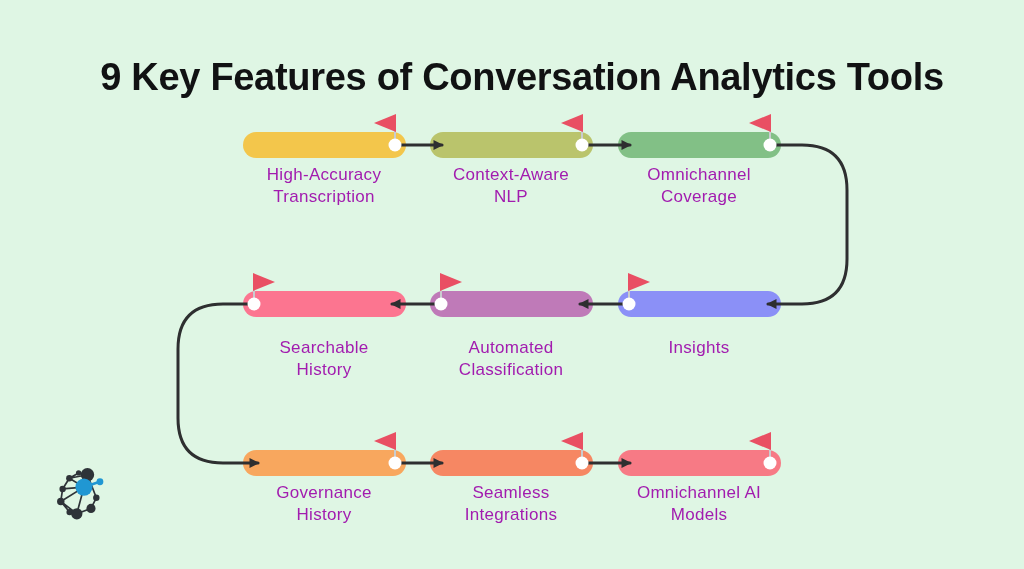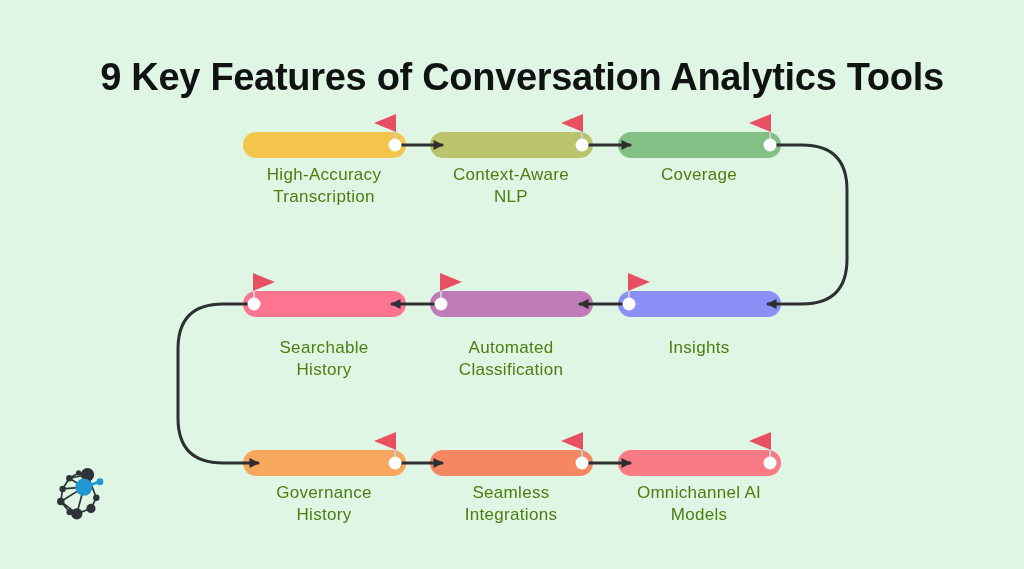--- a/index.html
+++ b/index.html
@@ -29,21 +29,21 @@
     top: 0;
     left: 0;
   }
   .feature-label {
     position: absolute;
     width: 240px;
     text-align: center;
     font-size: 17px;
     line-height: 22px;
     letter-spacing: 0.3px;
-    color: #4d7c0f;
+    color: #a21caf;
   }
   .r1 { top: 164px; }
   .r2 { top: 337px; }
   .r3 { top: 482px; }
   .c1 { left: 204px; }
   .c2 { left: 391px; }
   .c3 { left: 579px; }
   .logo-svg {
     position: absolute;
     left: 52px;
@@ -126,20 +126,21 @@
 
   <div class="feature-label r1 c1">
     <div>High-Accuracy</div>
     <div>Transcription</div>
   </div>
   <div class="feature-label r1 c2">
     <div>Context-Aware</div>
     <div>NLP</div>
   </div>
   <div class="feature-label r1 c3">
+    <div>Omnichannel</div>
     <div>Coverage</div>
   </div>
   <div class="feature-label r2 c1">
     <div>Searchable</div>
     <div>History</div>
   </div>
   <div class="feature-label r2 c2">
     <div>Automated</div>
     <div>Classification</div>
   </div>

